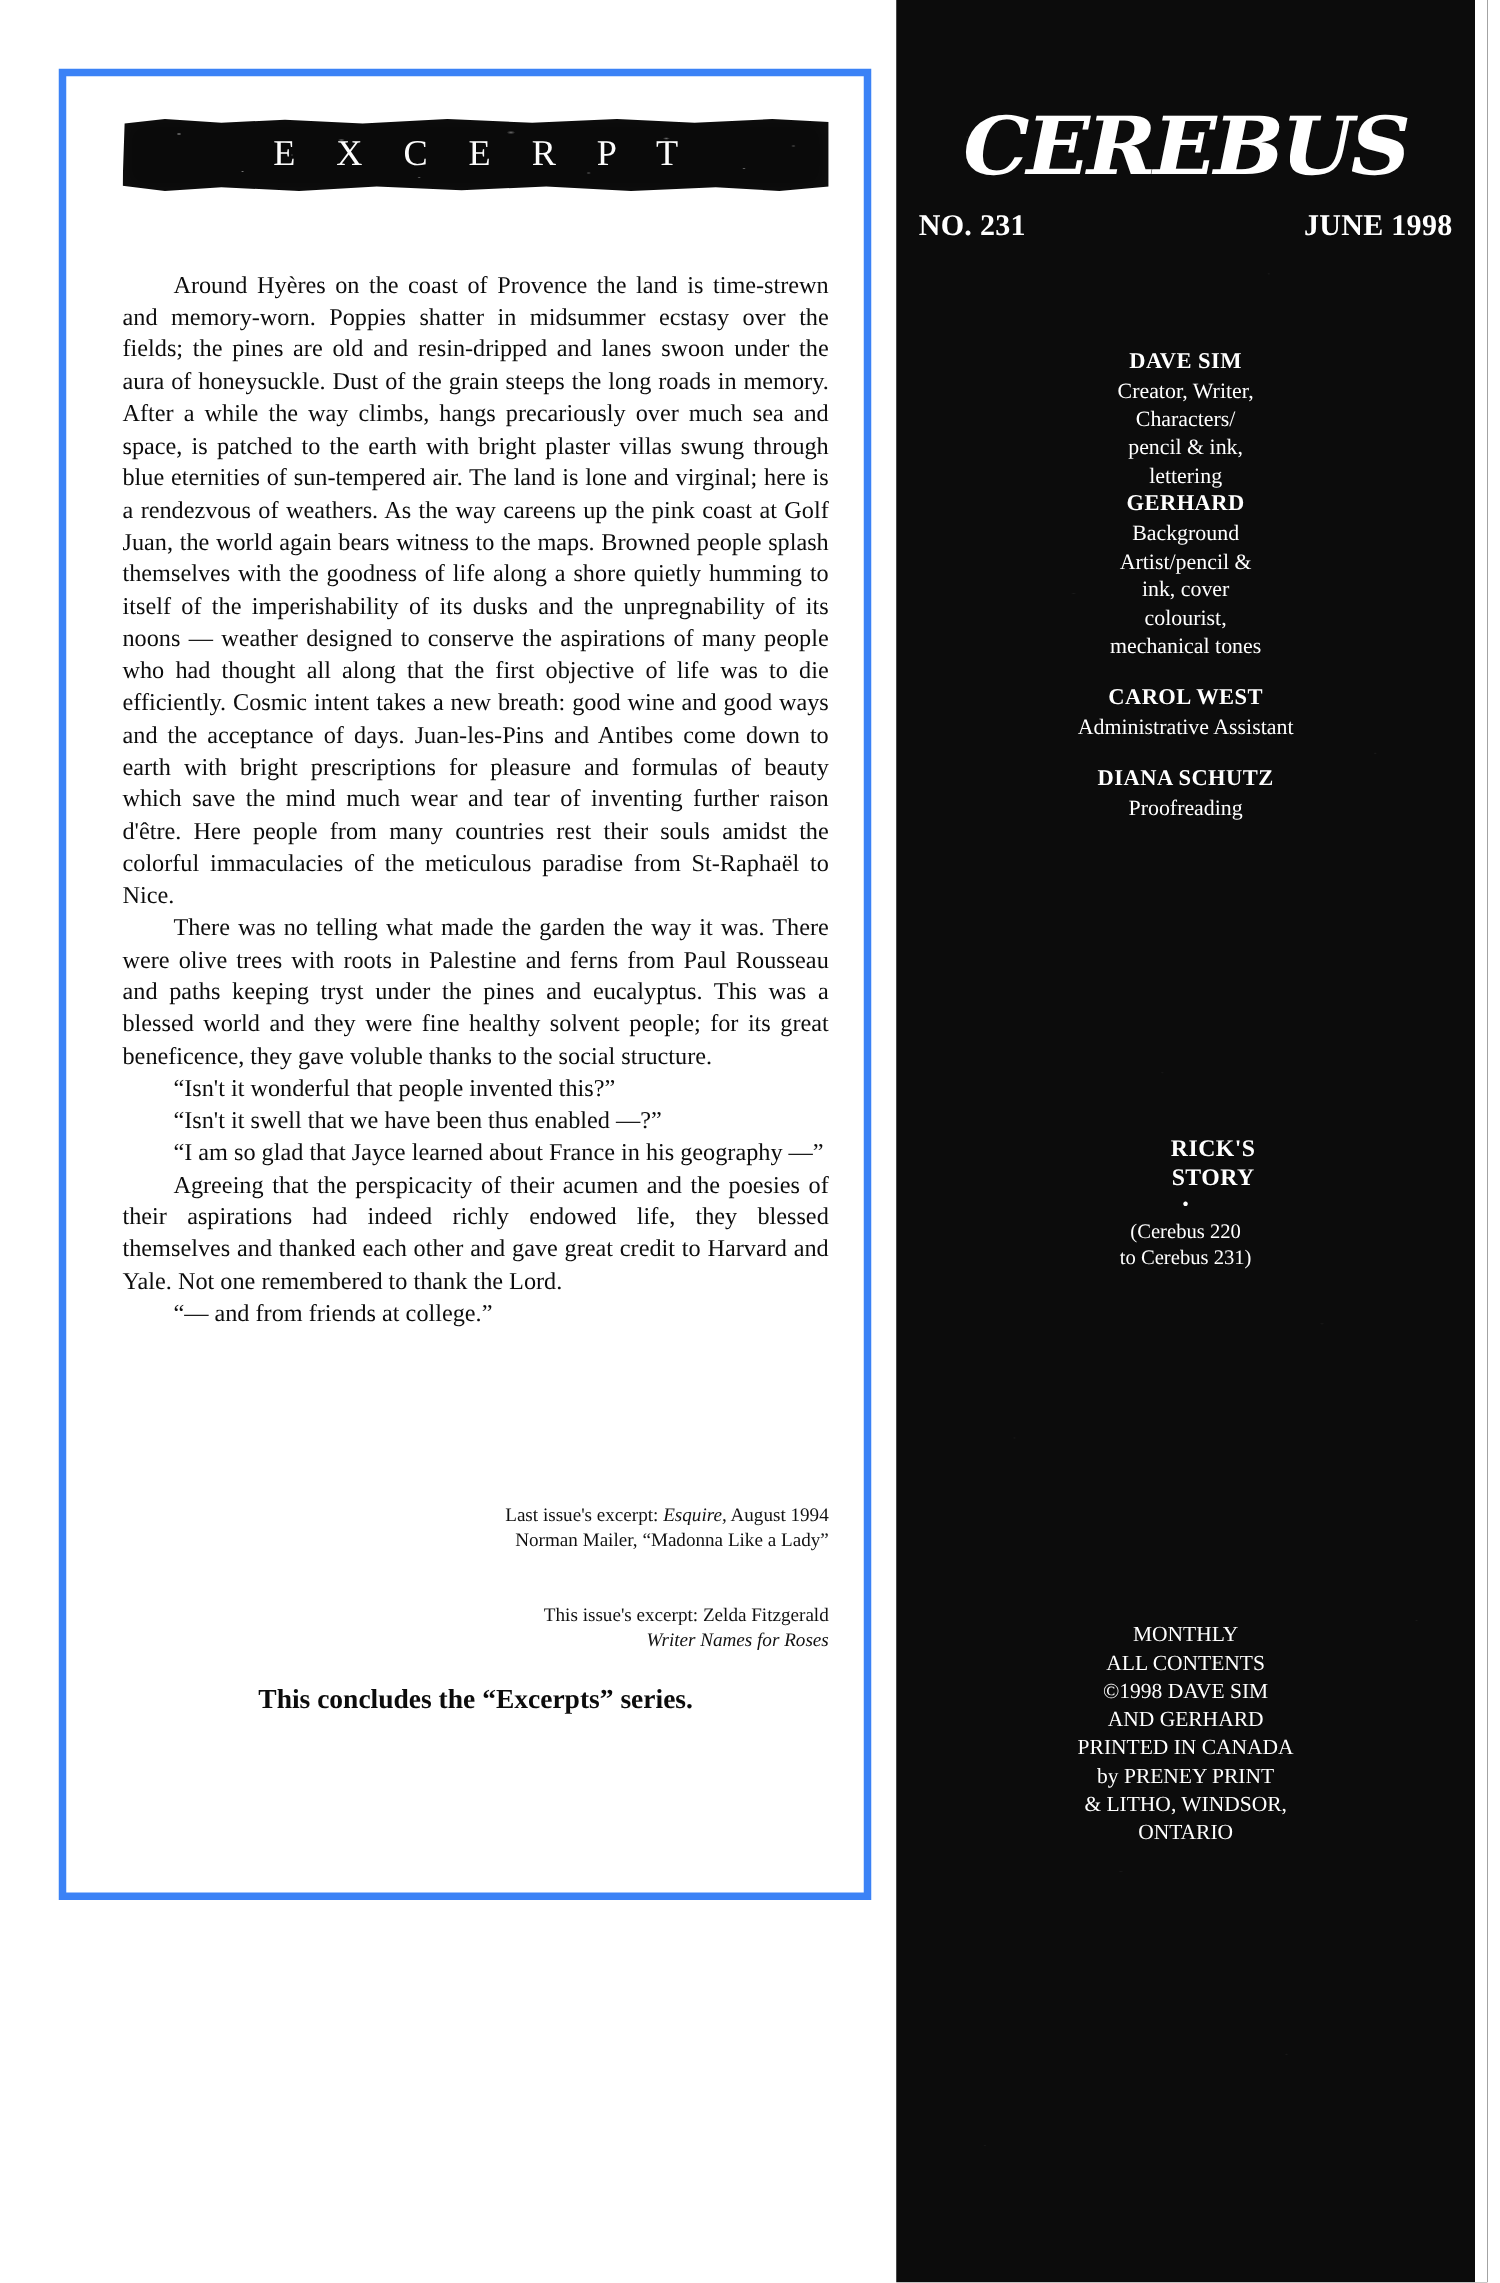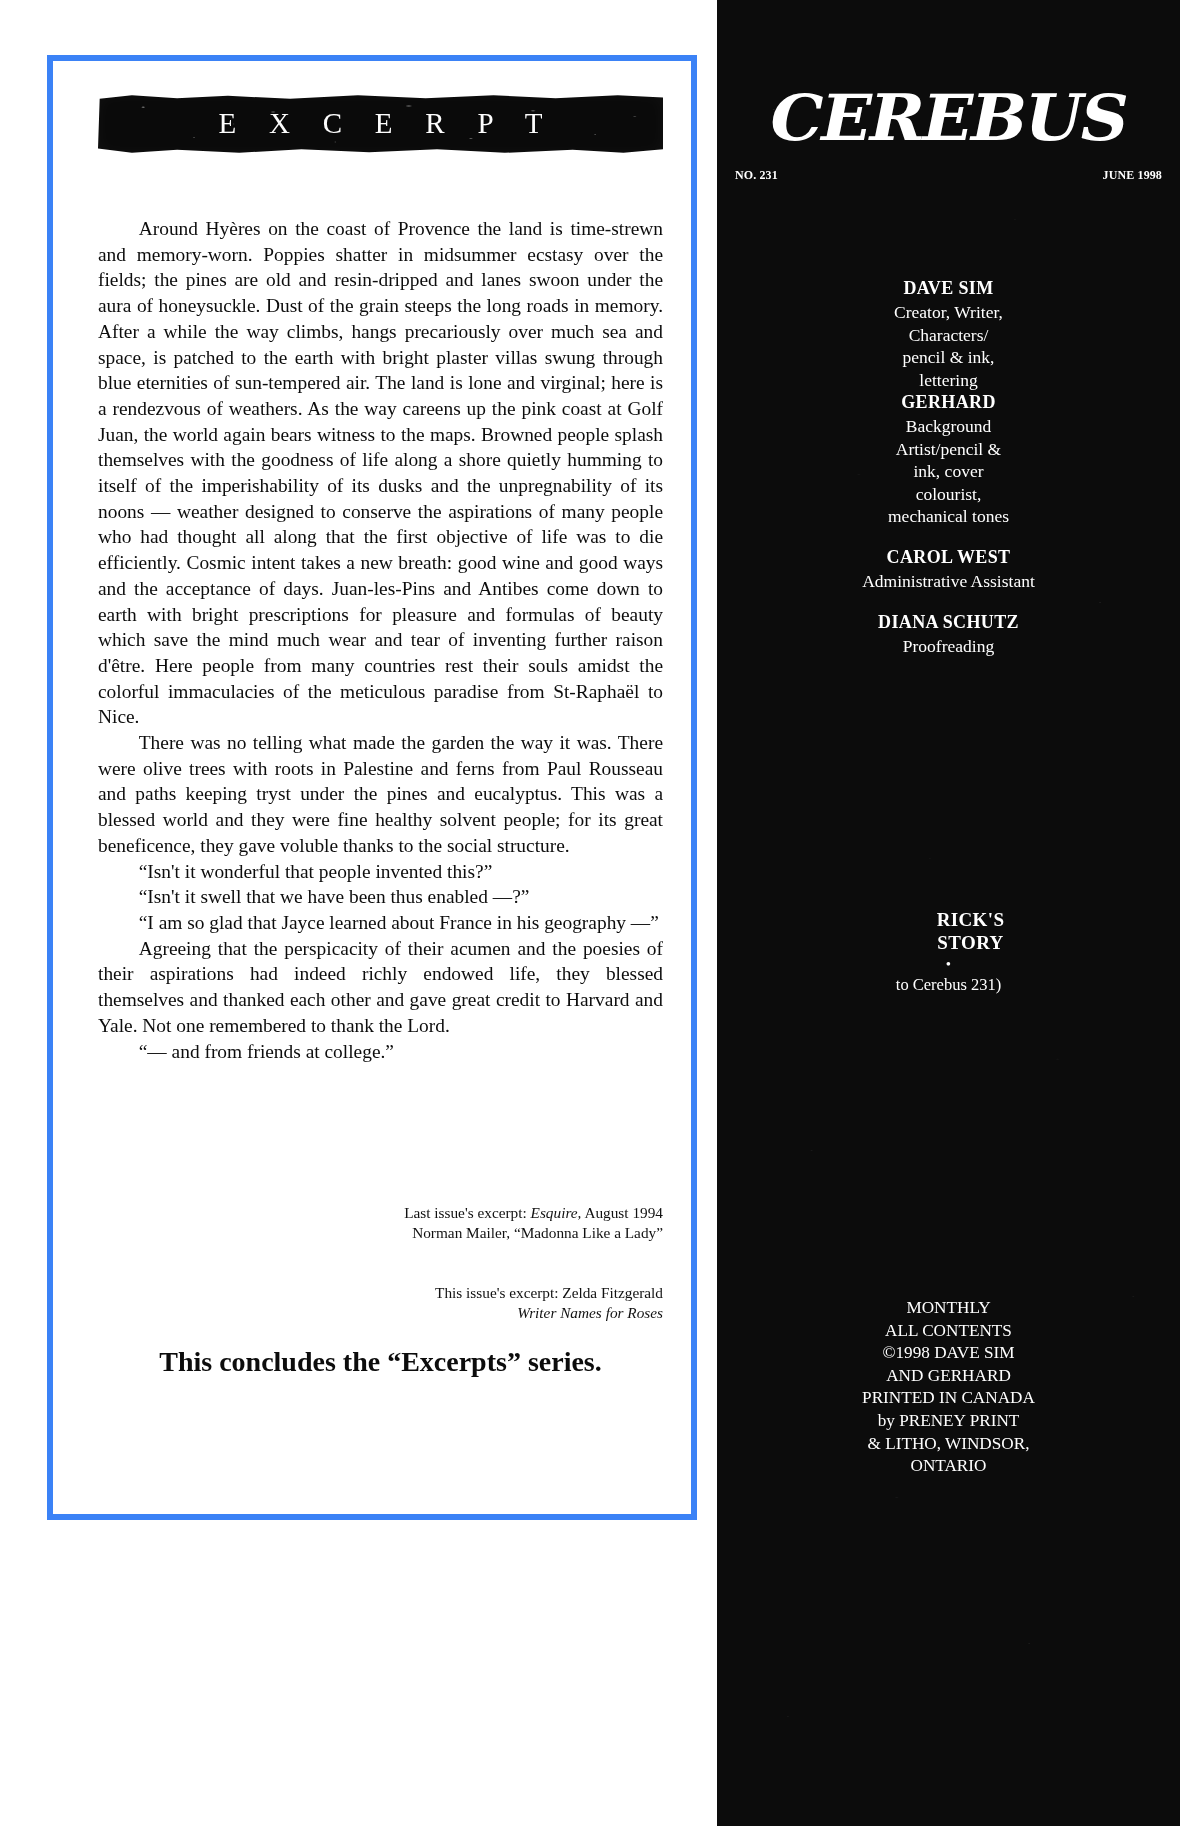--- a/index.html
+++ b/index.html
@@ -39,21 +39,21 @@
              font-size:19.4px;line-height:25.7px;color:#0d0d0d;text-align:justify;
              -webkit-hyphens:none;hyphens:none;}
   #body-text p{margin:0;text-indent:2.1em;}
 
   .attrib{position:absolute;width:565px;left:45px;text-align:right;
           font-size:15.3px;line-height:20px;color:#111;}
   #attrib-last{top:1142px;}
   #attrib-this{top:1222px;}
   .attrib .it{font-style:italic;}
   #concludes{position:absolute;left:45px;top:1285px;width:565px;text-align:center;
-             font-size:28px;font-weight:bold;color:#0c0c0c;}
+             font-size:22px;font-weight:bold;color:#0c0c0c;}
 
   
   #sidebar{position:absolute;left:717px;top:0;width:473px;height:1826px;
            background:#0c0c0c;overflow:hidden;}
   #sidebar .grain{position:absolute;inset:0;opacity:.5;
     background-image:
       radial-gradient(ellipse 2px 1px at 12% 6%,rgba(255,255,255,.22),transparent 70%),
       radial-gradient(ellipse 2px 1px at 63% 12%,rgba(255,255,255,.16),transparent 70%),
       radial-gradient(ellipse 3px 1px at 30% 26%,rgba(255,255,255,.12),transparent 70%),
       radial-gradient(ellipse 2px 1px at 81% 33%,rgba(255,255,255,.18),transparent 70%),
@@ -65,21 +65,21 @@
       radial-gradient(ellipse 2px 1px at 66% 90%,rgba(255,255,255,.16),transparent 70%),
       radial-gradient(ellipse 2px 1px at 15% 94%,rgba(255,255,255,.12),transparent 70%);}
   #sidebar-right-edge{position:absolute;right:0;top:0;width:10px;height:1826px;background:#ffffff;}
 
   #cerebus-logo{position:absolute;left:0;right:10px;top:86px;text-align:center;
                 color:#ffffff;font-size:64px;font-weight:bold;font-style:italic;
                 letter-spacing:-0.035em;line-height:1;
                 font-family:"DejaVu Serif","Liberation Serif",serif;
                 transform:scaleX(1.04);}
   #issue-line{position:absolute;left:18px;right:28px;top:168px;display:flex;
-              justify-content:space-between;color:#ffffff;font-size:12px;font-weight:bold;
+              justify-content:space-between;color:#ffffff;font-size:24px;font-weight:bold;
               letter-spacing:.01em;}
 
   .credit-block{position:absolute;left:0;right:10px;text-align:center;color:#fff;}
   .credit-name{font-size:18px;font-weight:bold;line-height:25px;letter-spacing:.02em;}
   .credit-role{font-size:17.5px;line-height:22.5px;font-weight:400;}
   #credit-dave{top:276px;}
   #credit-gerhard{top:390px;}
   #credit-carol{top:545px;}
   #credit-diana{top:610px;}
 
@@ -167,20 +167,21 @@
 
   <div class="credit-block" id="credit-carol">
     <div class="credit-name">CAROL WEST</div>
     <div class="credit-role">Administrative Assistant</div>
   </div>
 
   <div id="story-block">
     <div class="story-title">RICK'S</div>
     <div class="story-title">STORY</div>
     <div class="story-dot">•</div>
+    <div class="story-range">(Cerebus 220</div>
     <div class="story-range">to Cerebus 231)</div>
   </div>
 
   <div id="copyright-block" style="white-space:pre-line">MONTHLY
 ALL CONTENTS
 ©1998 DAVE SIM
 AND GERHARD
 PRINTED IN CANADA
 by PRENEY PRINT
 &amp; LITHO, WINDSOR,

